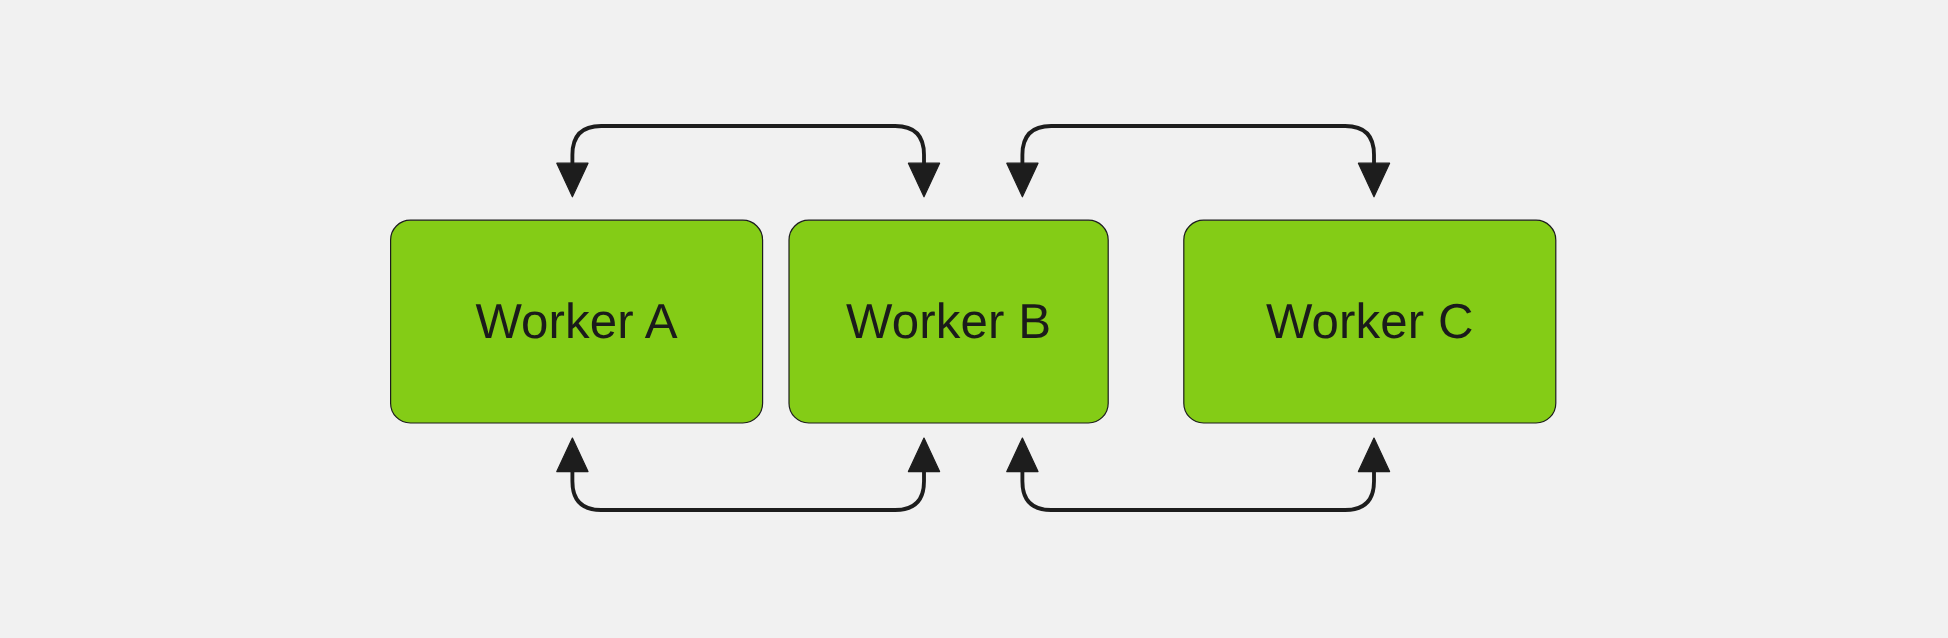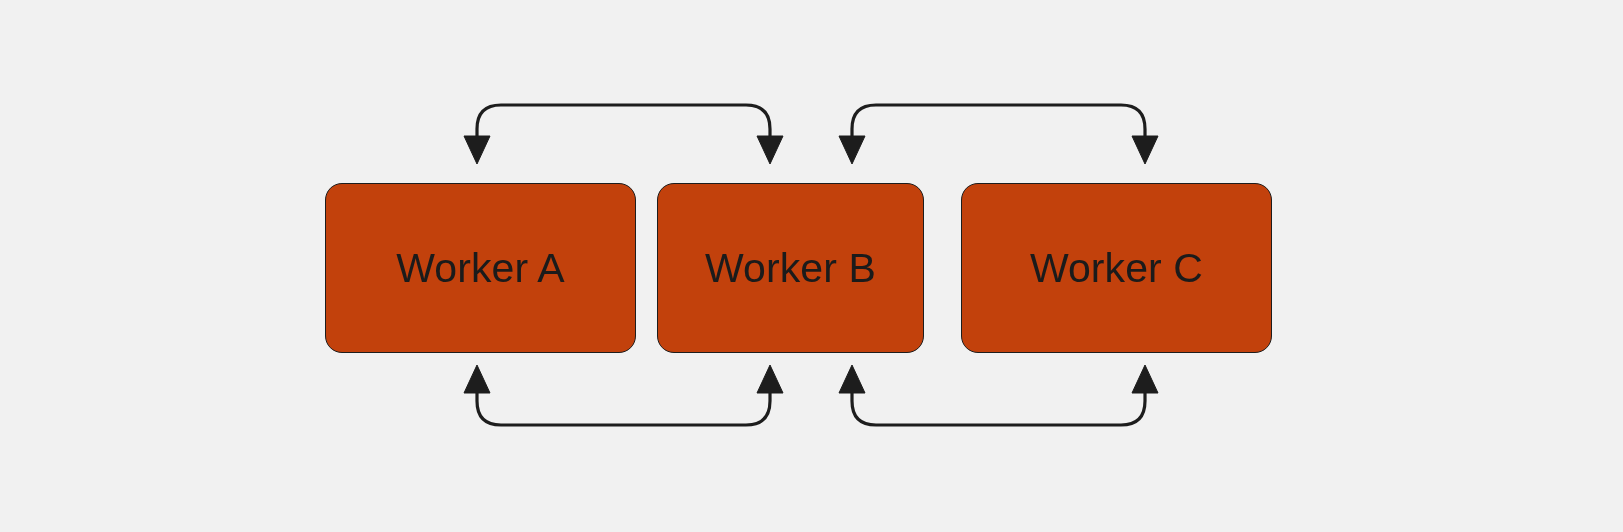--- a/index.html
+++ b/index.html
@@ -24,37 +24,37 @@
     left: 0;
     top: 0;
     width: 1623px;
     height: 532px;
   }
   .node-box {
     position: absolute;
     box-sizing: border-box;
     border: 1.6px solid #1d1d1d;
     border-radius: 17px;
-    background: #c2410c;
+    background: #84cc16;
     display: flex;
     align-items: center;
     justify-content: center;
   }
   .node-label {
     font-family: "Liberation Sans", sans-serif;
     font-size: 41px;
     font-weight: 400;
     color: #1b1b1b;
     letter-spacing: 0.1px;
     line-height: 1;
     white-space: nowrap;
   }
   #node-worker-a { left: 325px; top: 183px; width: 311px; height: 170px; }
   #node-worker-b { left: 657px; top: 183px; width: 267px; height: 170px; }
-  #node-worker-c { left: 961px; top: 183px; width: 311px; height: 170px; }
+  #node-worker-c { left: 986px; top: 183px; width: 311px; height: 170px; }
 </style>
 </head>
 <body>
 
 <div id="diagram-canvas">
 
   <svg id="edge-layer" viewBox="0 0 1623 532" width="1623" height="532" xmlns="http://www.w3.org/2000/svg">
 
     <g>
       <path d="M 477 147 L 477 129 Q 477 105 501 105 L 746 105 Q 770 105 770 129 L 770 147" fill="none" stroke="#1d1d1d" stroke-width="3.2" stroke-linecap="butt" stroke-linejoin="round"></path>

